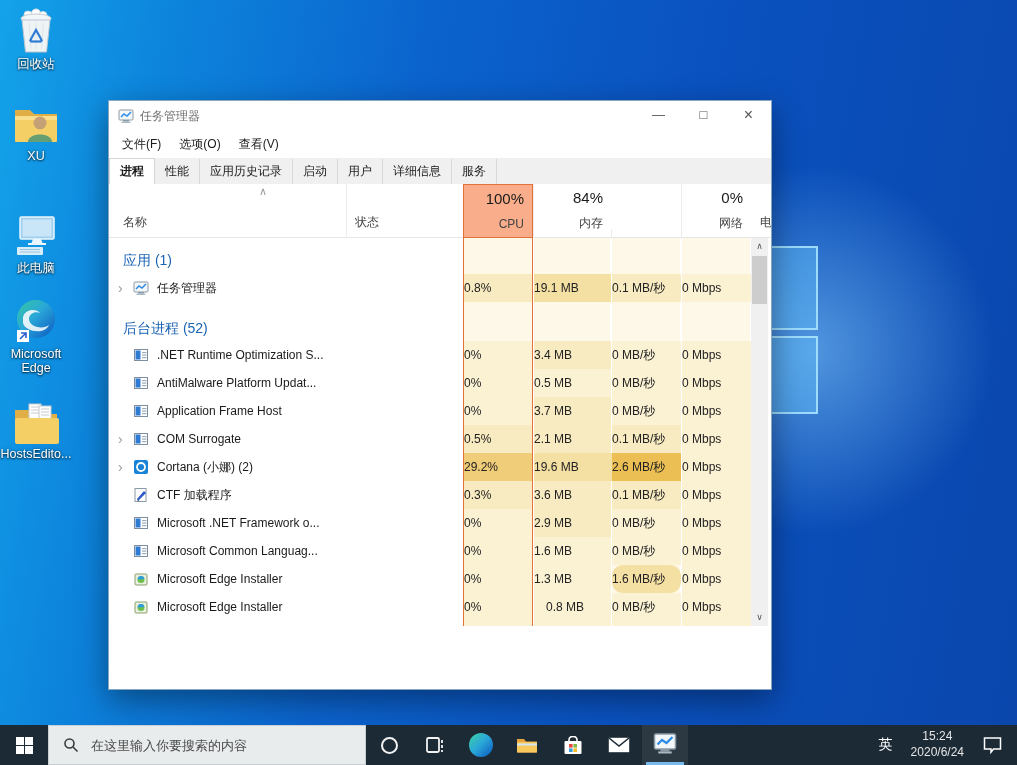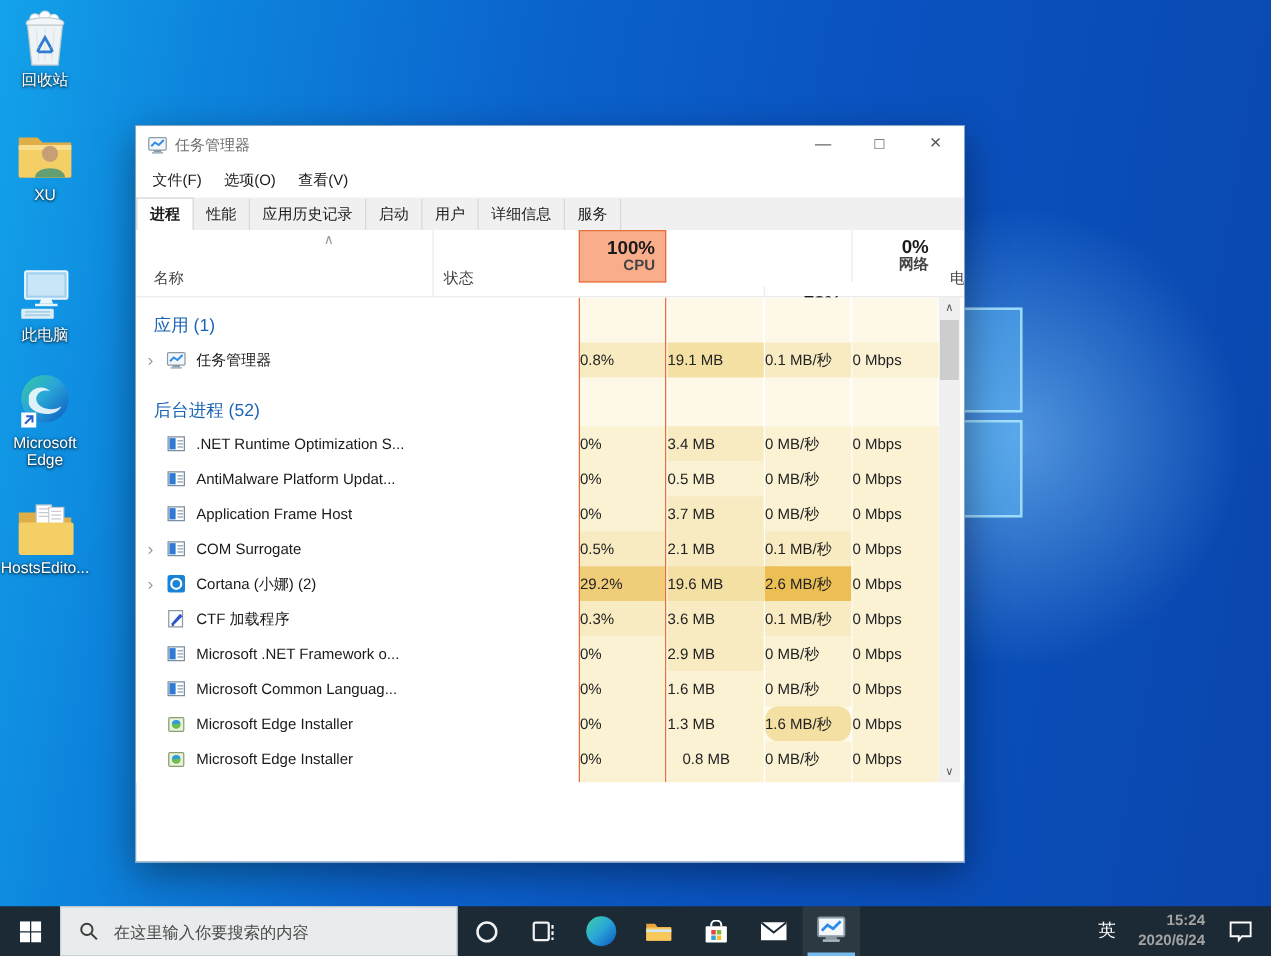--- a/index.html
+++ b/index.html
@@ -34,21 +34,21 @@
   .tm-tabs{position:absolute;left:0;top:57px;width:100%;height:26px;background:#f0f0f0;display:flex;align-items:flex-end;}
   .tm-tab{padding:0 10px;font-size:12px;color:#1a1a1a;height:25px;line-height:25px;border-right:1px solid #d8d8d8;}
   .tm-tab.active{background:#fff;border:1px solid #d5d5d5;border-bottom:none;height:26px;font-weight:bold;border-right:1px solid #d5d5d5;}
   .tm-body{position:absolute;left:0;top:83px;width:100%;height:442px;background:#fff;overflow:hidden;}
 
   .tm-header{position:absolute;left:0;top:0;width:664px;height:54px;border-bottom:1px solid #e6e6e6;}
   .sort-ind{position:absolute;left:150px;top:1px;font-size:11px;color:#9a9a9a;}
   .col-name{position:absolute;left:14px;bottom:6px;font-size:12px;color:#444;}
   .col-status{position:absolute;left:246px;bottom:6px;font-size:12px;color:#444;border:none;}
   .col-clip{position:absolute;left:651px;bottom:6px;font-size:12px;color:#444;}
-  .mcol{position:absolute;top:0;height:42px;border-left:1px solid #ececec;font-weight:bold;}
+  .mcol{position:absolute;top:0;height:54px;border-left:1px solid #ececec;}
   .mcol .pct{position:absolute;top:5px;right:8px;font-size:15px;color:#1a1a1a;}
   .mcol .mlabel{position:absolute;bottom:6px;right:8px;font-size:12px;color:#444;}
   .mcol.hot{border:1px solid #e4703a;}
   .hdr-status-sep{position:absolute;left:237px;top:0;height:54px;border-left:1px solid #ececec;}
 
   .tm-list{position:absolute;left:0;top:54px;width:642px;height:388px;overflow:hidden;background:#fff;}
   .strip{position:absolute;top:0;height:388px;}
   .tm-rows{position:absolute;left:0;top:0;width:642px;}
   .tm-group-header{font-size:14px;color:#1b63b4;padding-left:14px;}
   .gh1{padding-top:8px;height:36px;line-height:28px;}
@@ -71,21 +71,21 @@
   .tb-search input{border:none;background:transparent;outline:none;font-size:13px;color:#333;width:250px;margin-left:10px;
     font-family:"Liberation Sans","DejaVu Sans",sans-serif;}
   .tb-search input::placeholder{color:#4a4a4a;opacity:1;}
   .tb-btn{position:relative;width:46px;height:40px;display:flex;align-items:center;justify-content:center;}
   .cortana-ring{width:17px;height:17px;border:2px solid #f2f2f2;border-radius:50%;}
   .edge-ball{width:24px;height:24px;border-radius:50%;background:linear-gradient(135deg,#3fd0a4 0%,#2aa7d8 48%,#0b57c0 100%);}
   .tb-active-line{position:absolute;left:4px;right:4px;bottom:0;height:3px;background:#76b9ed;}
   .tb-btn.active{background:rgba(255,255,255,.07);}
   .tb-tray{margin-left:auto;display:flex;align-items:center;height:40px;}
   .tb-lang{font-size:14px;color:#fff;padding:0 10px;}
-  .tb-clock{text-align:right;font-size:12px;color:#a3a3a3;line-height:1.32;padding:0 8px;font-weight:bold;}
+  .tb-clock{text-align:center;font-size:12px;color:#e5e5e5;line-height:1.32;padding:0 8px;}
   .tb-action{padding:0 14px 0 10px;display:flex;align-items:center;}
 </style>
 </head>
 <body>
 
 <div class="screen">
   <div class="wall-glow"></div>
   <div class="wall-pane pane-a"></div>
   <div class="wall-pane pane-b"></div>
 
@@ -200,20 +200,24 @@
       <div class="tm-header" id="table-header">
         <span class="hdr-status-sep"></span>
         <span class="sort-ind">∧</span>
         <span class="col-name">名称</span>
         <span class="col-status">状态</span>
         <span class="col-clip">电</span>
       <div class="mcol hot" style="left: 354px; width: 70px; background: rgb(249, 173, 139); border-color: rgb(228, 112, 58);">
             <div class="pct">100%</div>
             <div class="mlabel">CPU</div>
           </div>
+          <div class="mcol" style="left: 424px; width: 78px;">
+            <div class="pct">84%</div>
+            <div class="mlabel">内存</div>
+          </div>
           <div class="mcol" style="left: 502px; width: 70px; margin-top: 45px;">
             <div class="pct">73%</div>
             <div class="mlabel">磁盘</div>
           </div>
           <div class="mcol" style="left: 572px; width: 70px;">
             <div class="pct">0%</div>
             <div class="mlabel">网络</div>
           </div>
         </div>
 

